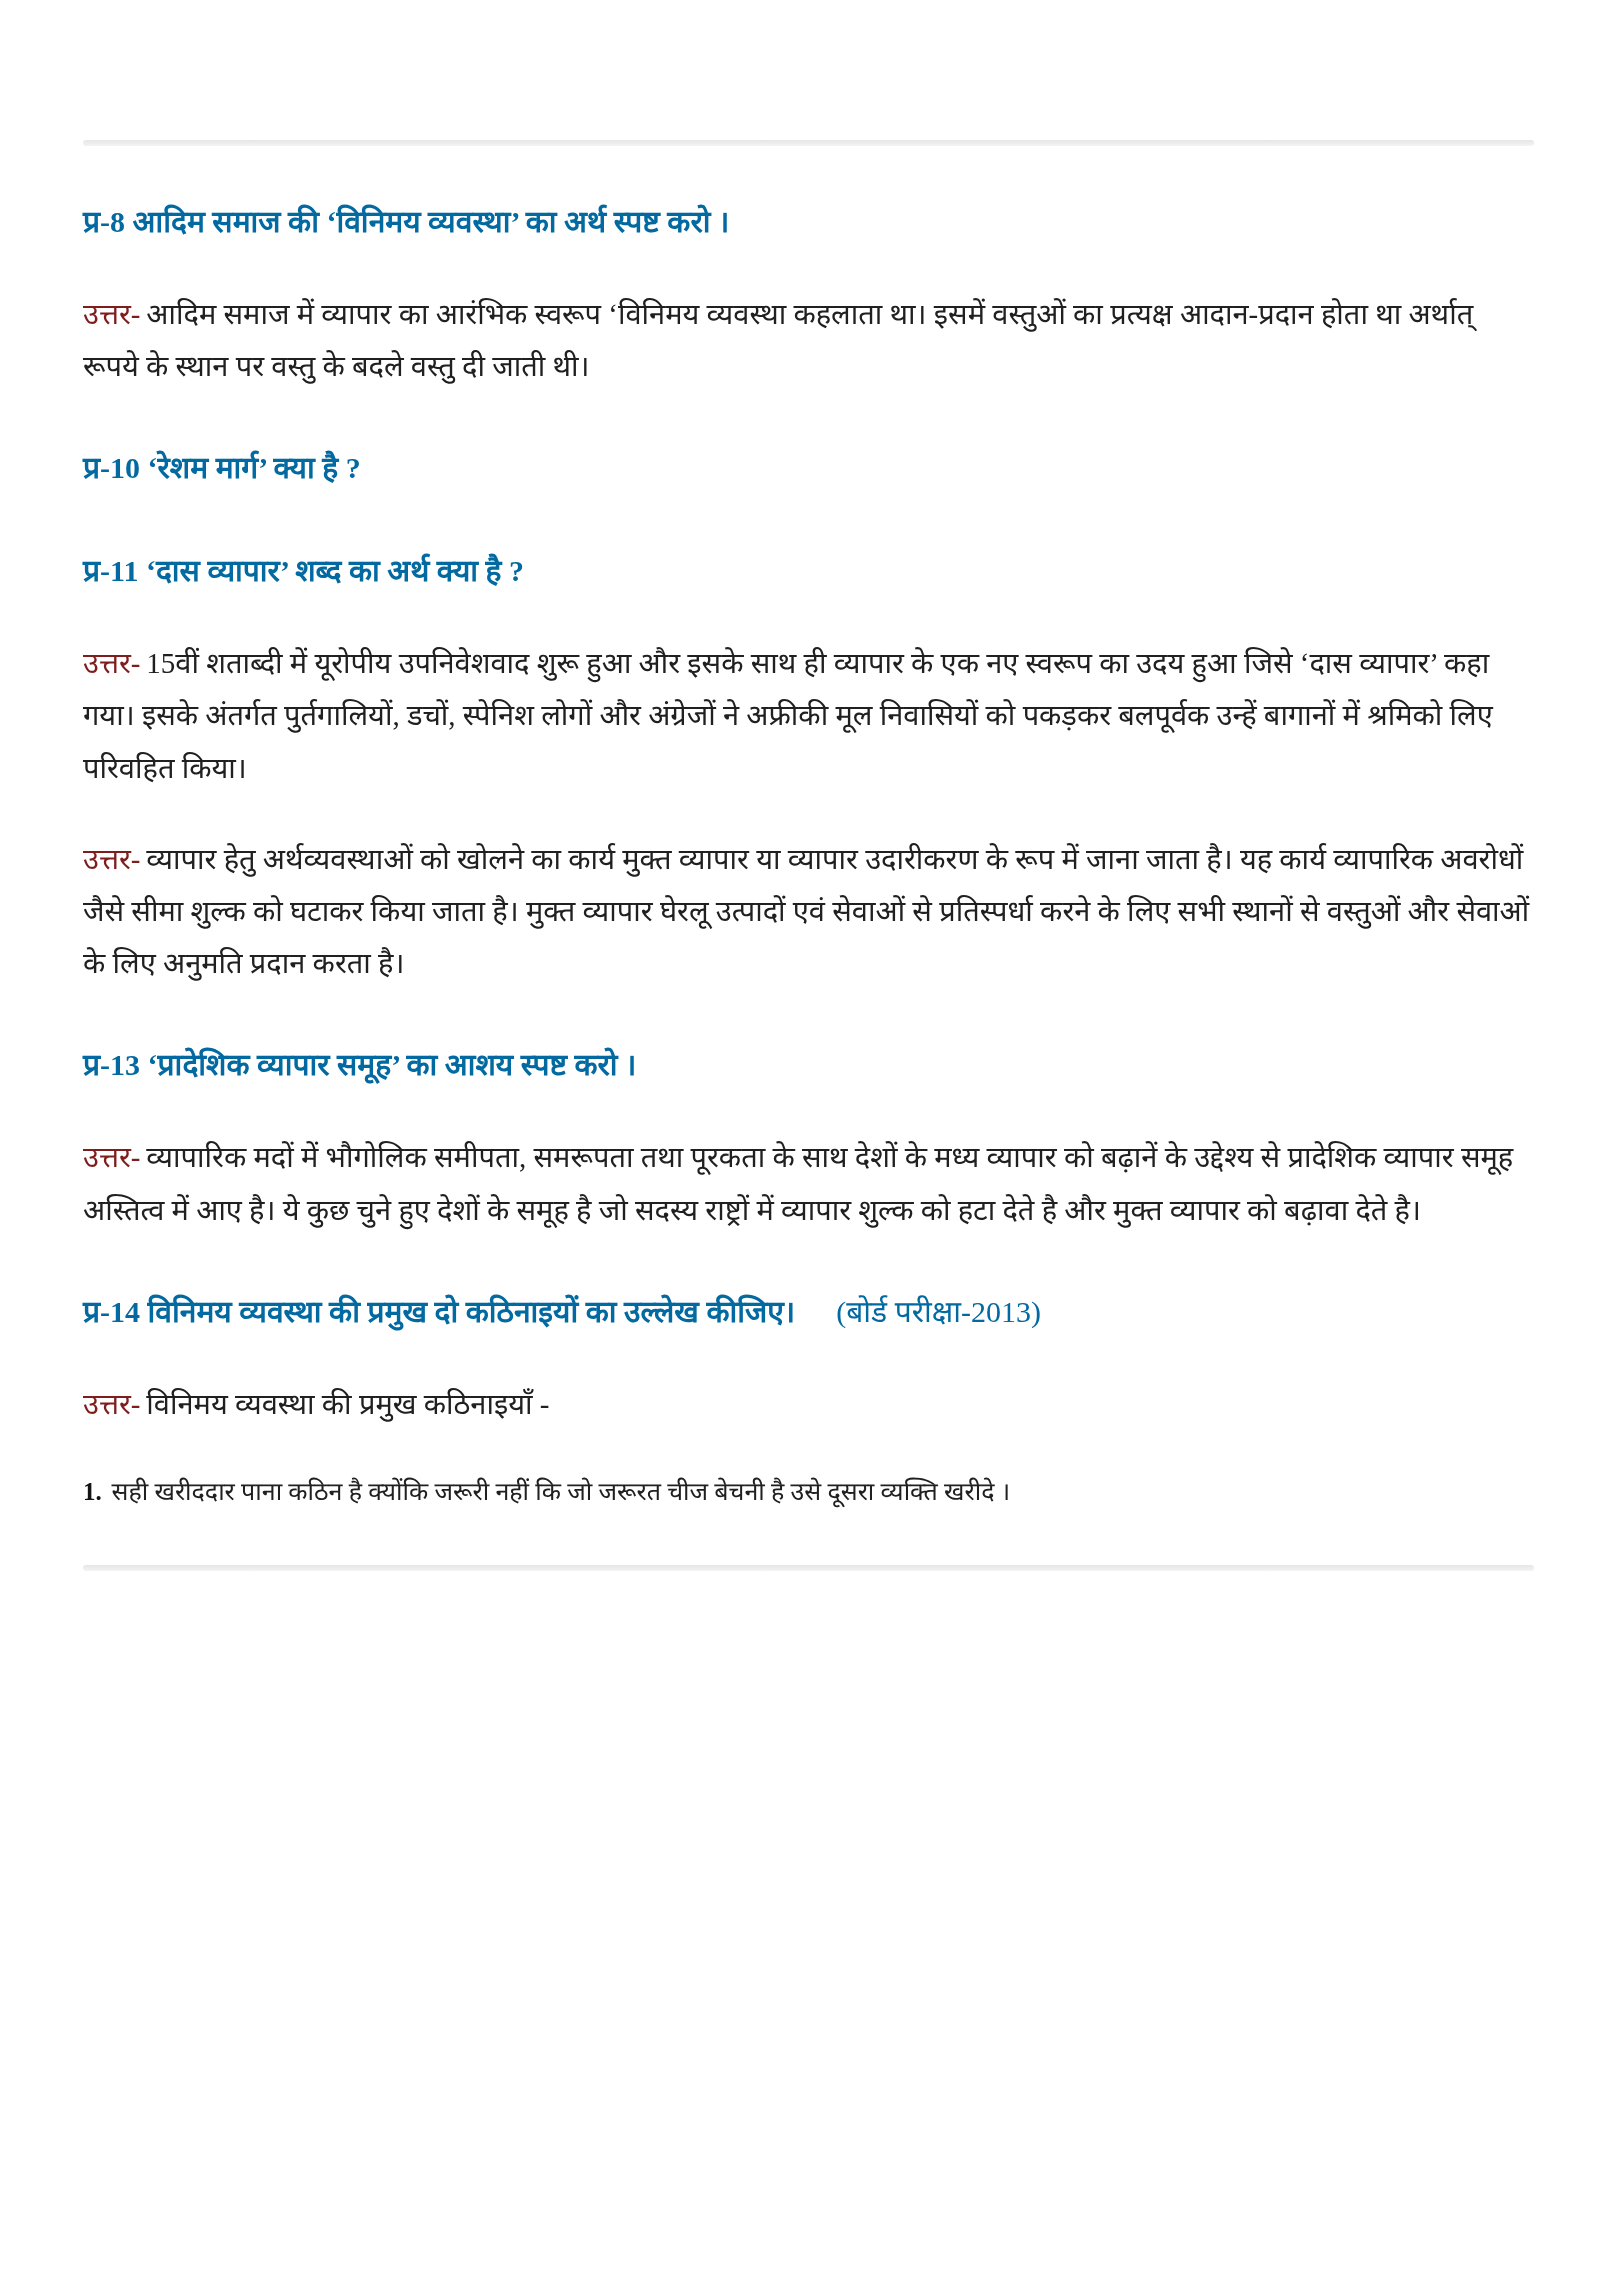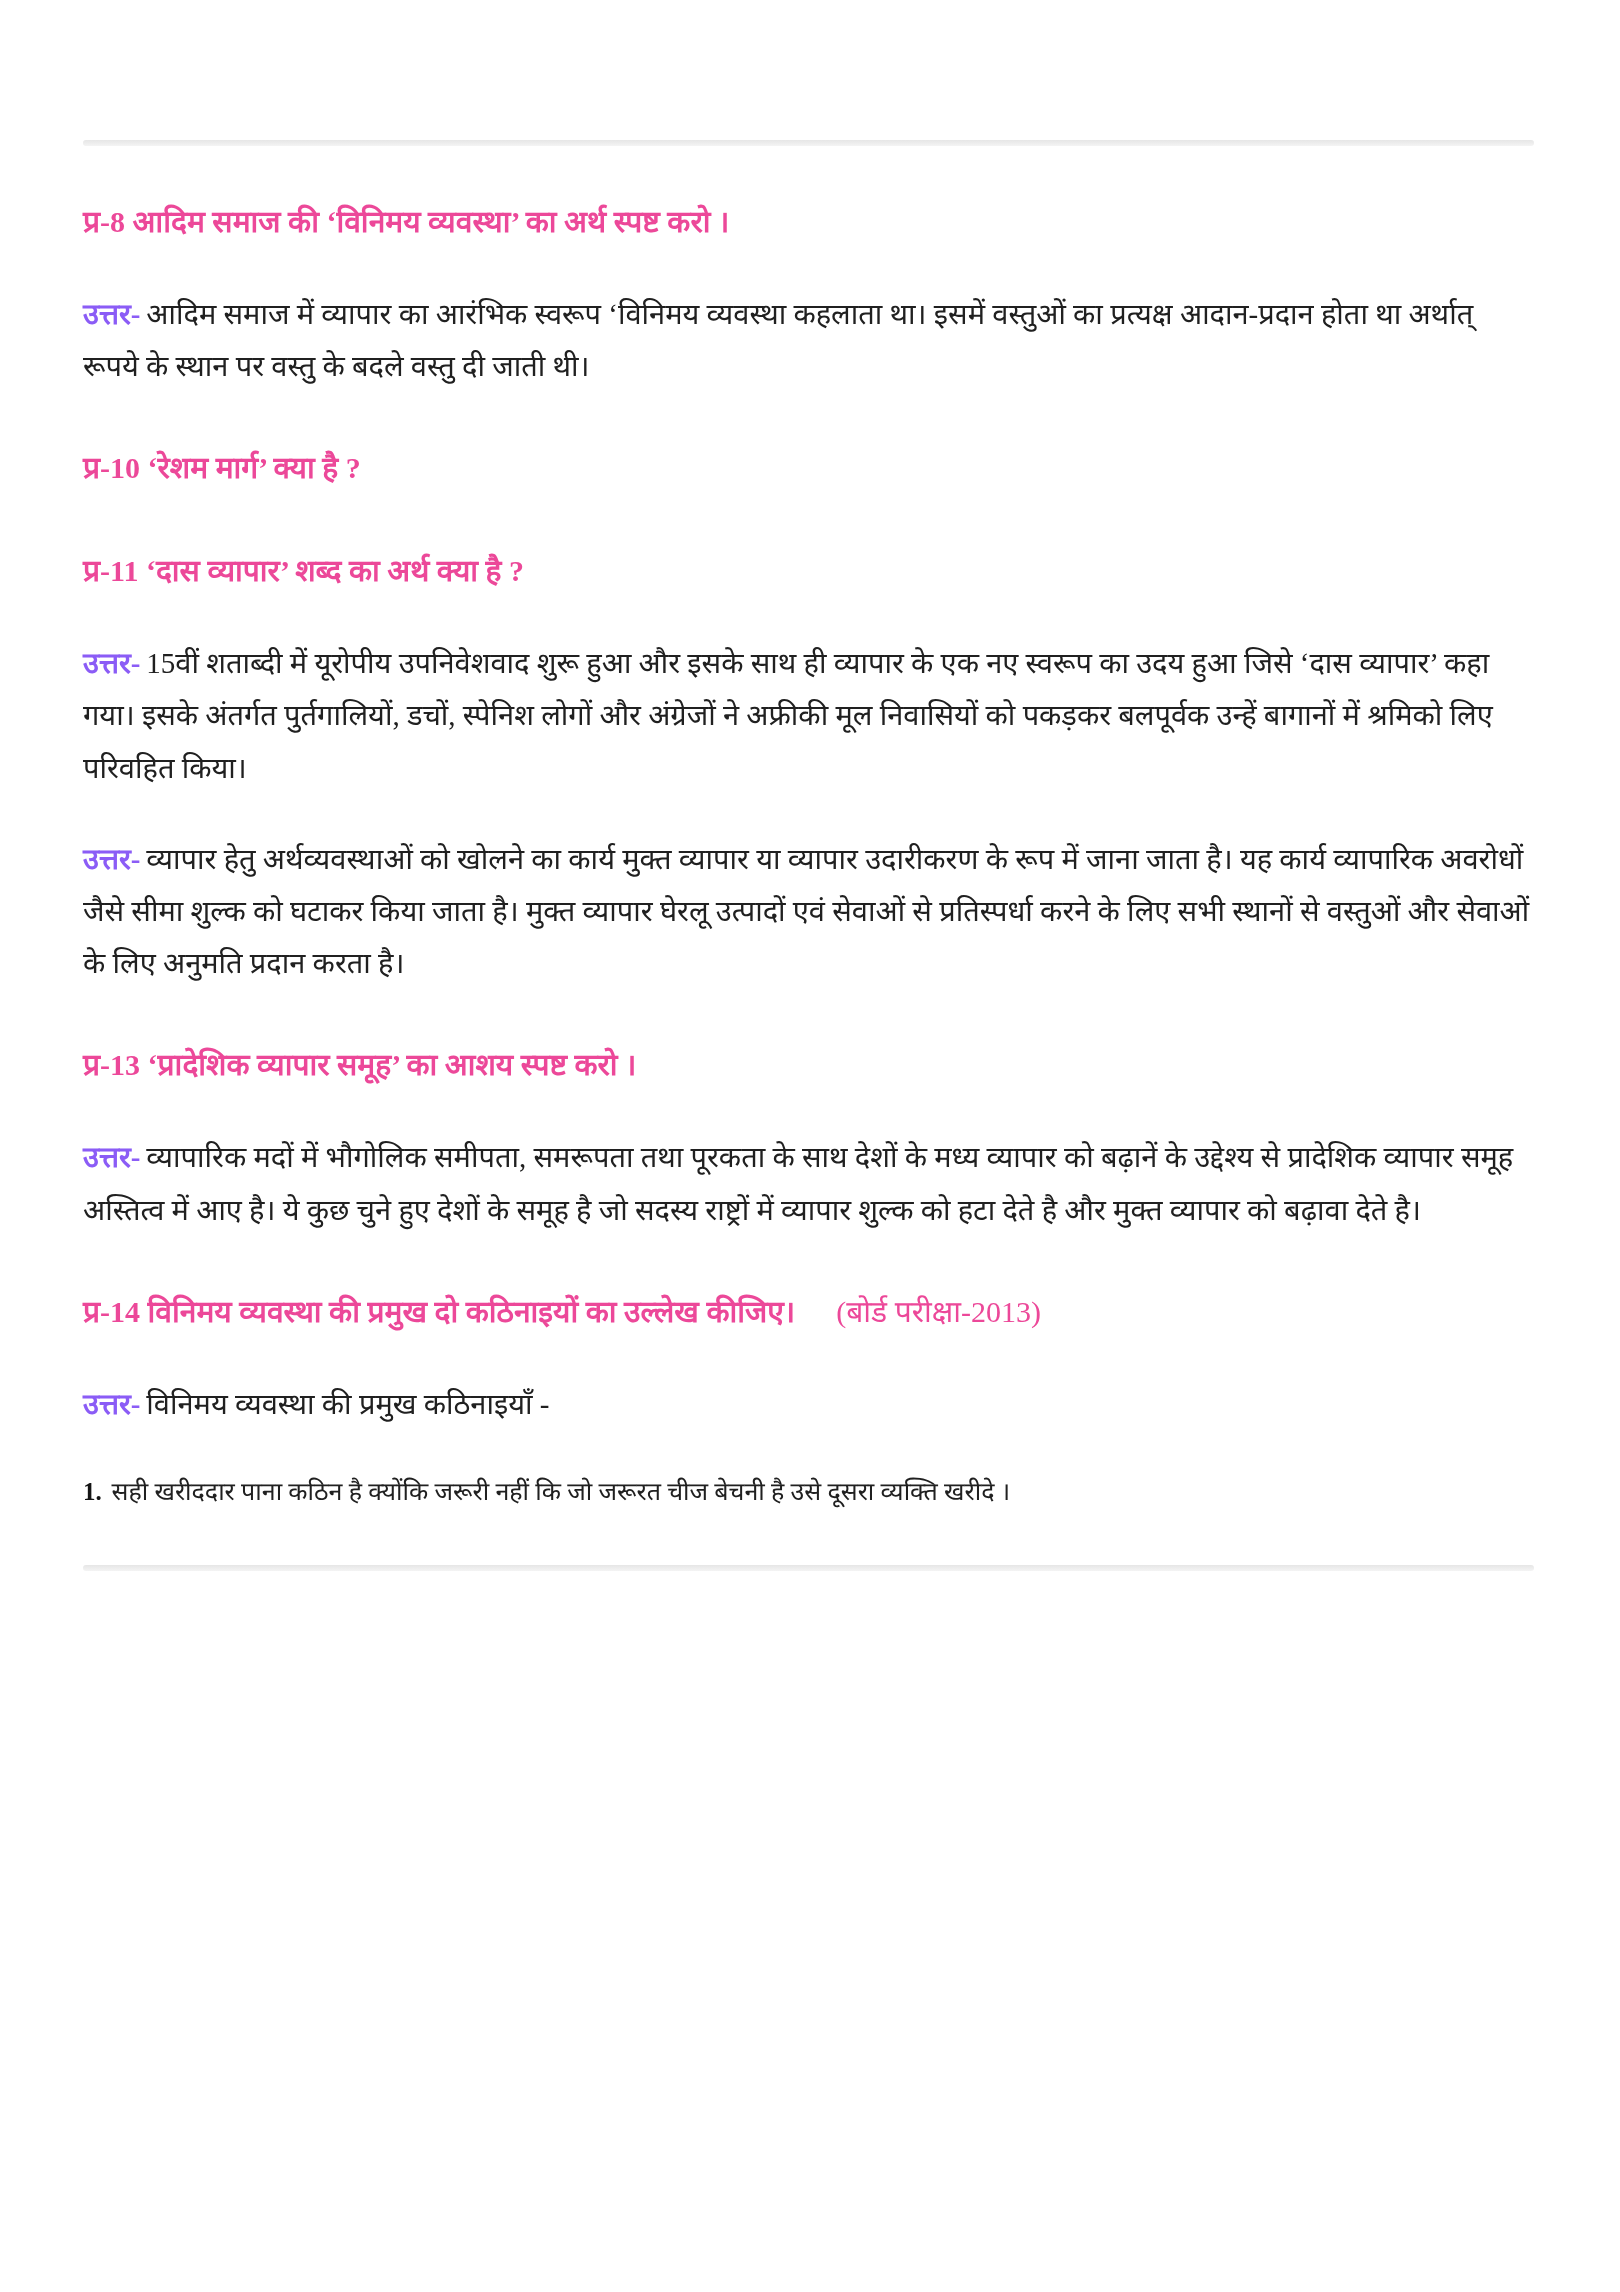--- a/index.html
+++ b/index.html
@@ -20,37 +20,37 @@
   .divider{
     height:5.9px;
     border-radius:2.9px;
     background:linear-gradient(to bottom,#e6e6e6,#f4f4f4);
   }
   .divider-top{margin-top:140px;}
   .divider-bottom{margin-top:51px;}
   .question{
     font-size:30px;
     font-weight:bold;
-    color:#ec4899;
+    color:#0369a1;
     margin:49px 0 0 0;
     line-height:1.8;
   }
   .exam-note{
     margin-left:41px;
     font-weight:normal;
   }
   .answer{
     font-size:29px;
     margin:39px 0 0 0;
     line-height:1.8;
     color:#202020;
   }
   .answer .prefix{
-    font-weight:bold;
-    color:#8b5cf6;
+    font-weight:normal;
+    color:#7f1d1d;
     margin-right:5.9px;
   }
   .list-item{
     font-size:25px;
     margin:39px 0 0 0;
     line-height:1.8;
     color:#202020;
   }
   .list-item .num{
     font-weight:bold;

